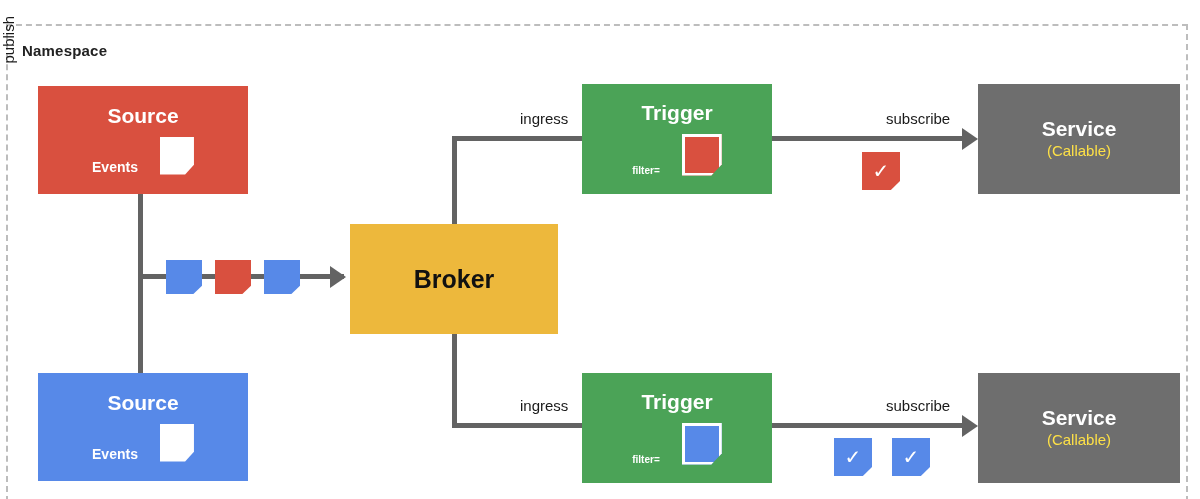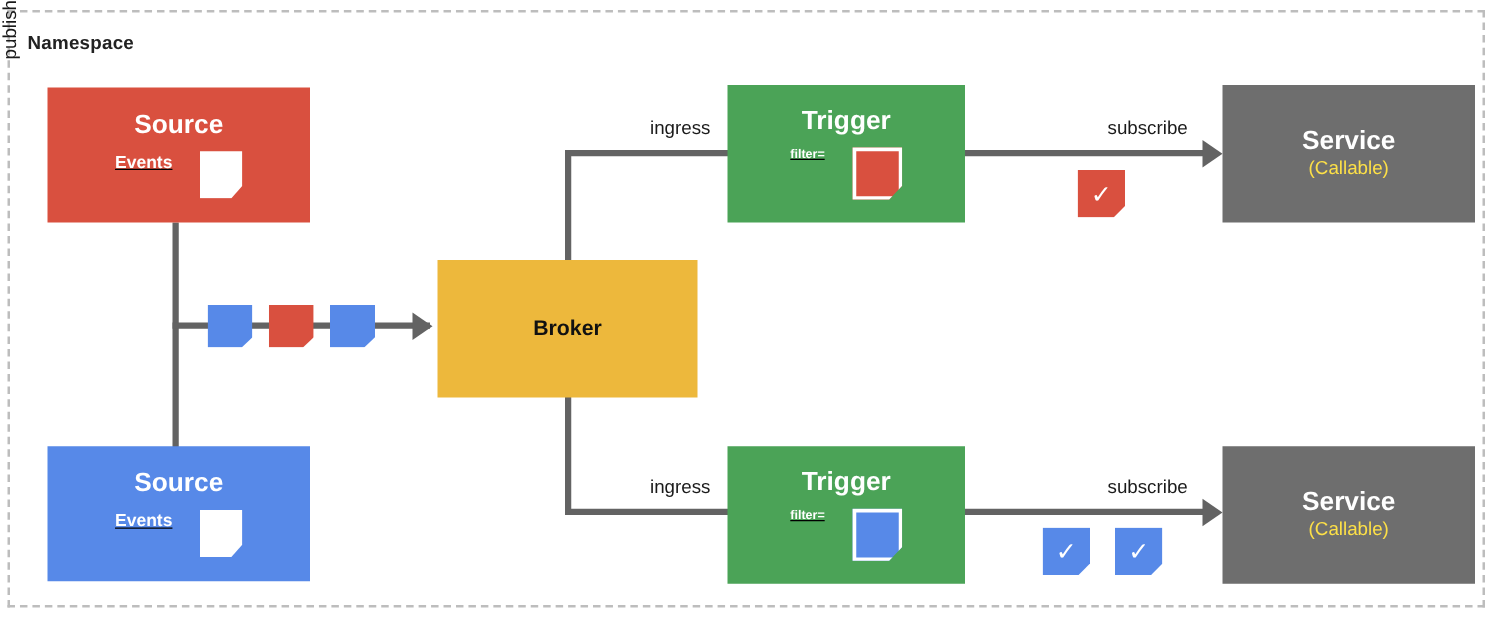--- a/index.html
+++ b/index.html
@@ -1,18 +1,18 @@
 <!DOCTYPE html>
 <html><head>
 <meta charset="utf-8">
 <style>
   html,body{margin:0;padding:0;background:#ffffff;}
   body{width:1200px;height:499px;font-family:"Liberation Sans","DejaVu Sans",sans-serif;position:relative;overflow:hidden;}
 
-  #canvas{position:absolute;left:0;top:0;width:1200px;height:425px;border-radius:17px;}
+  #canvas{position:absolute;left:0;top:16px;width:1200px;height:425px;border-radius:17px;}
 
   
   .namespace-box{
     position:absolute;left:6px;top:8px;width:1182px;height:478px;
     border:2px dashed #bdbdbd;box-sizing:border-box;background:transparent;
   }
   .namespace-label{
     position:absolute;left:22px;top:26px;font-size:15px;font-weight:bold;color:#222222;
     letter-spacing:.2px;
   }
@@ -20,28 +20,28 @@
   
   .node{position:absolute;box-sizing:border-box;display:flex;flex-direction:column;
         align-items:center;justify-content:center;}
   .node .title{font-size:21px;font-weight:bold;color:#ffffff;line-height:1.05;}
   .node .subtitle{font-size:15px;font-weight:normal;color:#fde047;line-height:1.2;margin-top:2px;}
 
   .src-red{left:38px;top:70px;width:210px;height:108px;background:#d9503f;}
   .src-blue{left:38px;top:357px;width:210px;height:108px;background:#5789e8;}
   .broker{left:350px;top:208px;width:208px;height:110px;background:#edb83c;
           align-items:center;justify-content:center;}
-  .broker .title{color:#111111;font-size:17px;}
+  .broker .title{color:#111111;font-size:25px;}
   .trig-top{left:582px;top:68px;width:190px;height:110px;background:#4ba357;}
   .trig-bot{left:582px;top:357px;width:190px;height:110px;background:#4ba357;}
   .svc-top{left:978px;top:68px;width:202px;height:110px;background:#6e6e6e;}
   .svc-bot{left:978px;top:357px;width:202px;height:110px;background:#6e6e6e;}
 
   
-  .row-inline{display:flex;align-items:flex-start;gap:22px;margin-top:9px;text-decoration:underline;}
+  .row-inline{display:flex;align-items:flex-end;gap:22px;margin-top:9px;}
   .row-inline .lbl{font-size:14px;font-weight:bold;color:#ffffff;}
   .row-inline .lbl-filter{font-size:10px;font-weight:bold;color:#ffffff;}
 
   
   .doc{
     width:34px;height:38px;position:relative;display:inline-block;
     background:#ffffff;
     clip-path:polygon(0 0,100% 0,100% 74%,74% 100%,0 100%);
   }
   .doc.red-doc{background:#d9503f;border:3px solid #ffffff;box-sizing:border-box;

